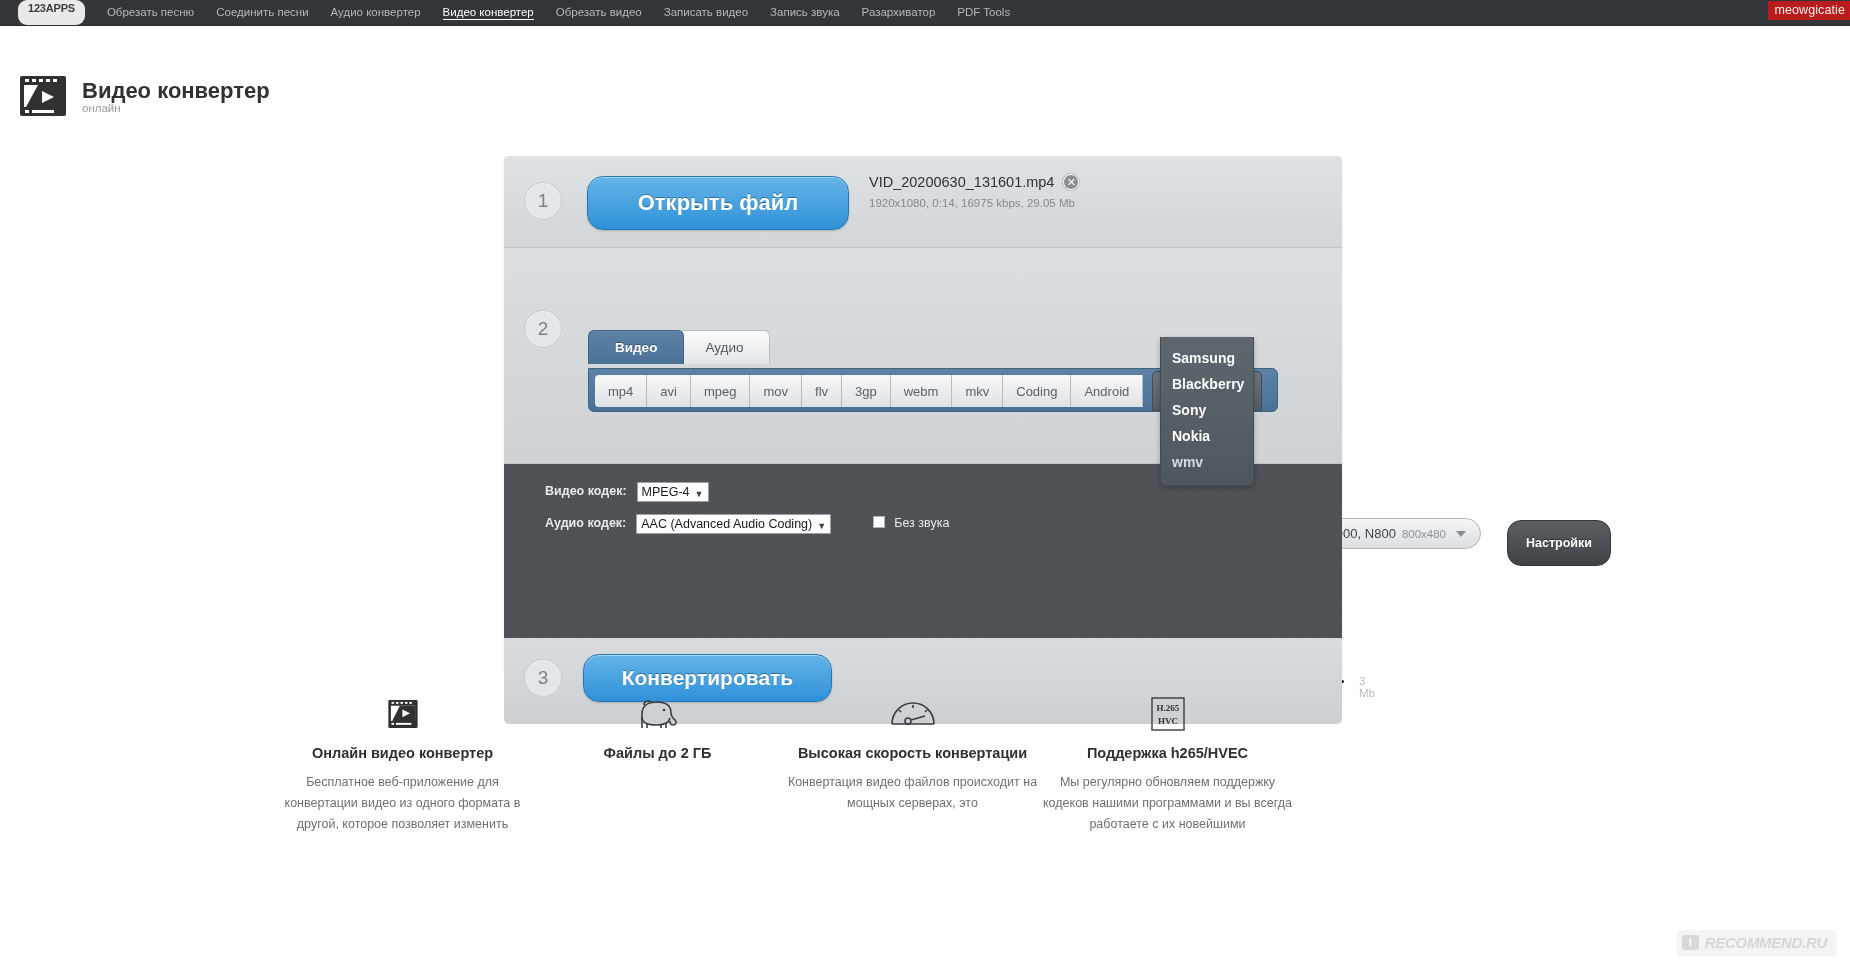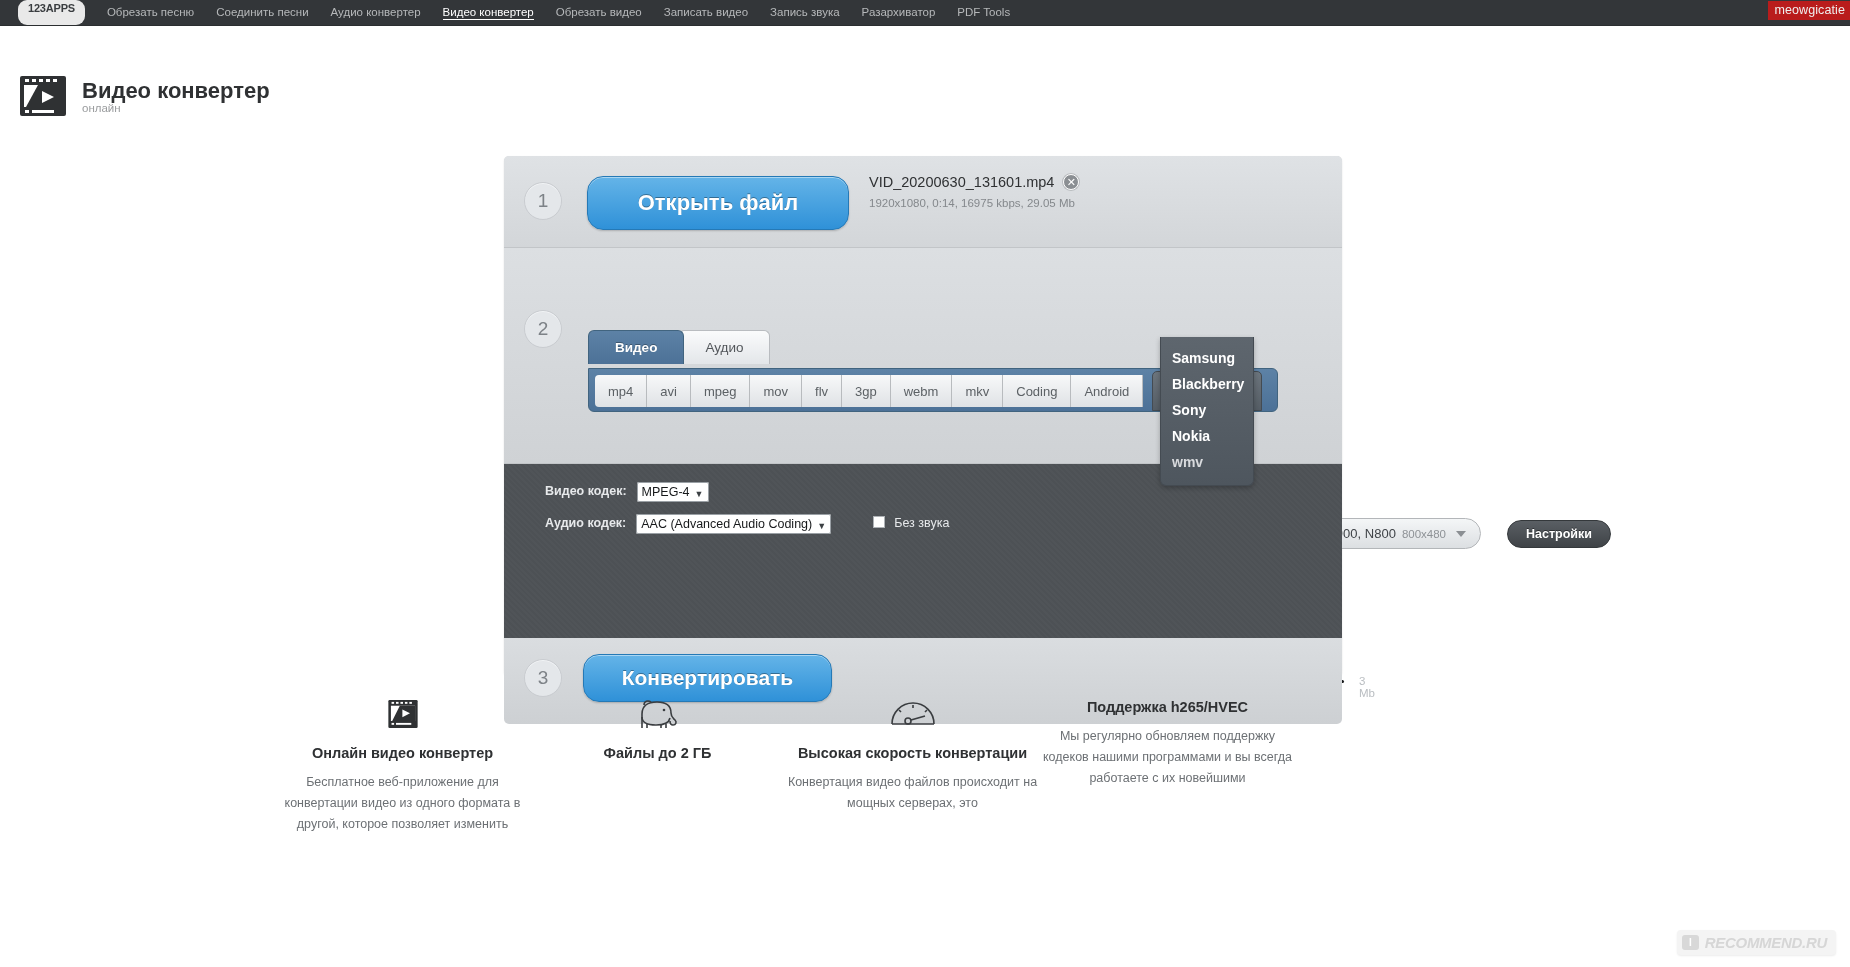--- a/index.html
+++ b/index.html
@@ -178,21 +178,21 @@
     position:absolute; left:665px; top:362px; width:312px; height:31px;
     background:linear-gradient(#f4f6f7,#dcdfe2);
     border:1px solid #b3b6b9; border-radius:16px;
     display:flex; align-items:center; justify-content:flex-end;
     padding-right:34px; font-size:13px; color:#3f4347;
   }
   .res-small { font-size:11.5px; color:#8e9296; margin-left:6px; }
   .res-caret { position:absolute; right:14px; top:12px; width:0;height:0;
     border-left:5px solid transparent;border-right:5px solid transparent;border-top:6px solid #8b8f93; }
   .settings-btn {
-    position:absolute; left:1003px; top:364px; width:104px; height:28px;
+    position:absolute; left:1003px; top:364px; width:104px; height:46px;
     background:linear-gradient(#5a5f64,#3f4347);
     border:1px solid #34383b; border-radius:14px;
     color:#fff; font-size:12.5px; font-weight:bold;
     display:flex; align-items:center; justify-content:center;
     text-shadow:0 -1px 0 rgba(0,0,0,.45);
   }
 
   
   .drow { position:absolute; display:flex; align-items:center; }
   .dlabel { color:#e7e9eb; font-size:12.5px; font-weight:bold; margin-right:10px; }
@@ -431,20 +431,27 @@
           <path d="M10 11 L12 13 M24 6 L24 9 M38 11 L36 13"></path>
           <circle cx="19" cy="22" r="3"></circle>
           <path d="M22 21 L36 17"></path>
         </svg>
       </div>
       <div class="ftitle">Высокая скорость конвертации</div>
       <div class="fbody">Конвертация видео файлов происходит на мощных серверах, это</div>
     </div>
 
     <div class="feature">
+      <div class="ficon">
+        <svg width="40" height="34" viewBox="0 0 40 34">
+          <rect x="4" y="1" width="32" height="32" fill="none" stroke="#3a3d40" stroke-width="1.4"></rect>
+          <text x="20" y="14" font-family="Liberation Serif, serif" font-size="9" font-weight="bold" fill="#2f3133" text-anchor="middle">H.265</text>
+          <text x="20" y="27" font-family="Liberation Serif, serif" font-size="9" font-weight="bold" fill="#2f3133" text-anchor="middle">HVC</text>
+        </svg>
+      </div>
       <div class="ftitle">Поддержка h265/HVEC</div>
       <div class="fbody">Мы регулярно обновляем поддержку кодеков нашими программами и вы всегда работаете с их новейшими</div>
     </div>
   </div>
 
   <div class="recommend">
     <span class="rec-badge">I</span>
     <span class="rec-text">RECOMMEND.RU</span>
   </div>
 

